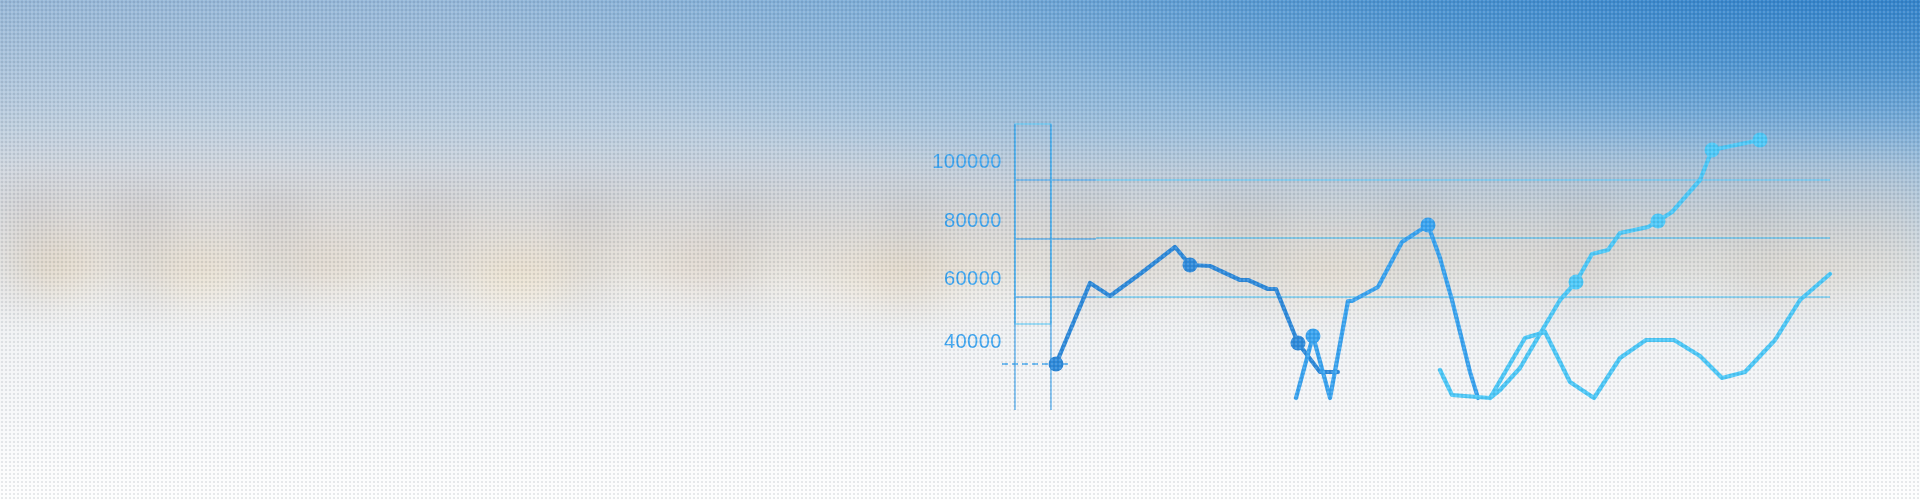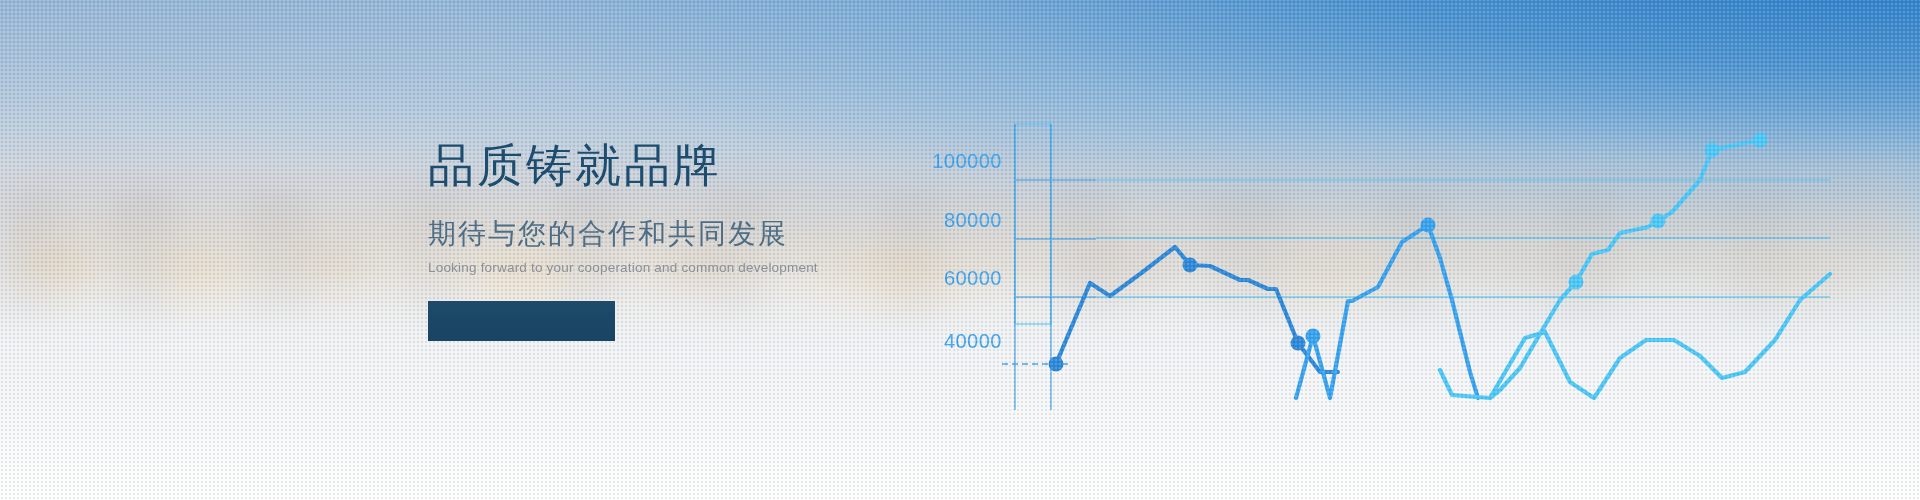--- a/index.html
+++ b/index.html
@@ -183,20 +183,14 @@
       <circle cx="1576" cy="282" r="7.5" fill="#4ec8f7"></circle>
       <circle cx="1658" cy="221" r="7.5" fill="#4ec8f7"></circle>
       <circle cx="1712" cy="150" r="7.5" fill="#4ec8f7"></circle>
       <circle cx="1760" cy="140" r="7.5" fill="#4ec8f7"></circle>
       <polyline points="1440,370 1452,395 1490,398 1525,338 1545,332 1570,382 1594,398 1620,358 1646,340 1674,340 1700,356 1722,378 1745,372 1775,340 1800,300 1830,274" fill="none" stroke="#4ec8f7" stroke-width="4.2" stroke-linejoin="round" stroke-linecap="round"></polyline>
     </svg>
 
   <div class="layer dots"></div>
   <div class="layer dots2"></div>
 
-  <div id="textblock">
-    <div class="headline">品质铸就品牌</div>
-    <div class="subhead">期待与您的合作和共同发展</div>
-    <div class="subhead-en">Looking forward to your cooperation and common development</div>
-    <button id="cta"></button>
-  </div>
 
 </div>
 
 </body></html>

